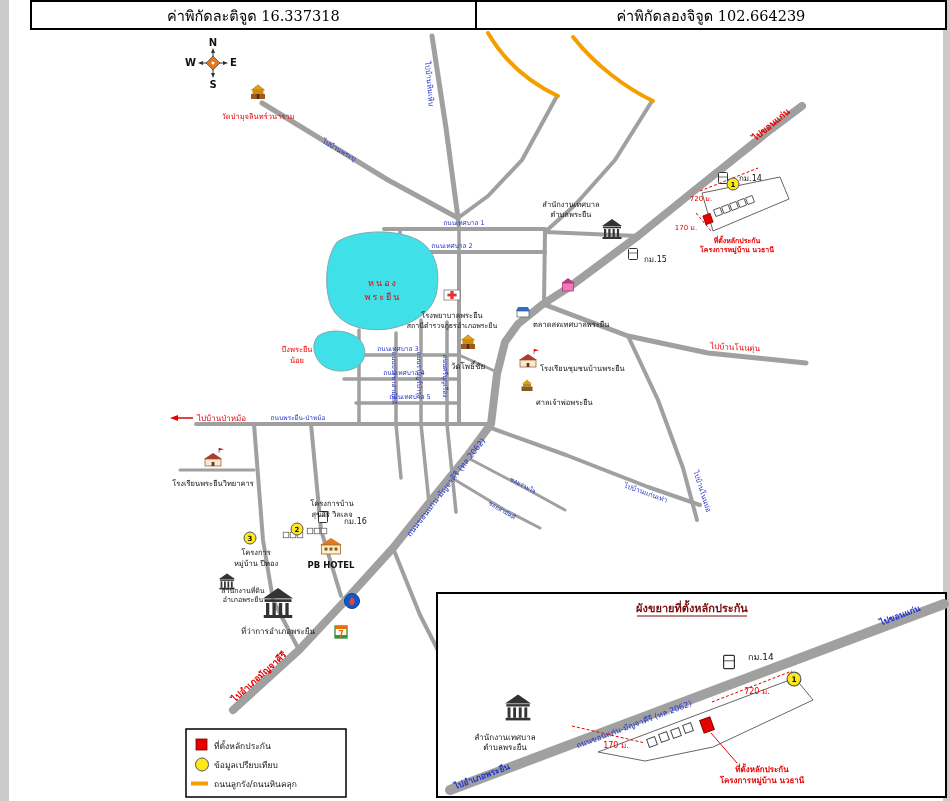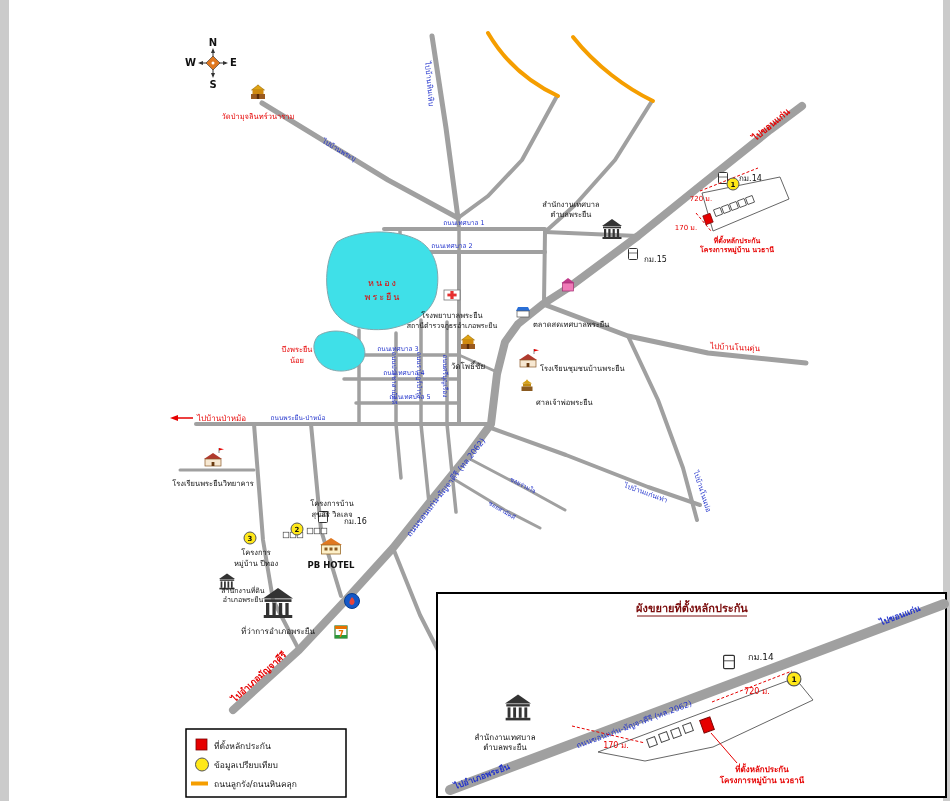--- a/index.html
+++ b/index.html
@@ -24,20 +24,24 @@
   .dashr{stroke:#e60000;stroke-width:1;stroke-dasharray:3,2;fill:none;}
   .bound{stroke:#555;stroke-width:0.9;fill:none;}
 </style>
 </head>
 <body>
 
 <div class="page">
   <div class="edge edge-left"></div>
   <div class="edge edge-right"></div>
 
+  <div class="coord-table">
+    <div class="coord-cell coord-lat">ค่าพิกัดละติจูด 16.337318</div>
+    <div class="coord-cell coord-lng">ค่าพิกัดลองจิจูด 102.664239</div>
+  </div>
 
   <svg width="950" height="801" viewBox="0 0 950 801">
     <defs>
       <g id="icon-house">
           <rect x="-3.5" y="-3.5" width="7" height="7" fill="#fff" stroke="#444" stroke-width="0.8"></rect>
         </g>
       <g id="icon-redrect">
           <rect x="-4.5" y="-5.5" width="9" height="11" fill="#e60000" stroke="#7a0000" stroke-width="0.8"></rect>
         </g>
       <g id="icon-yellow">

